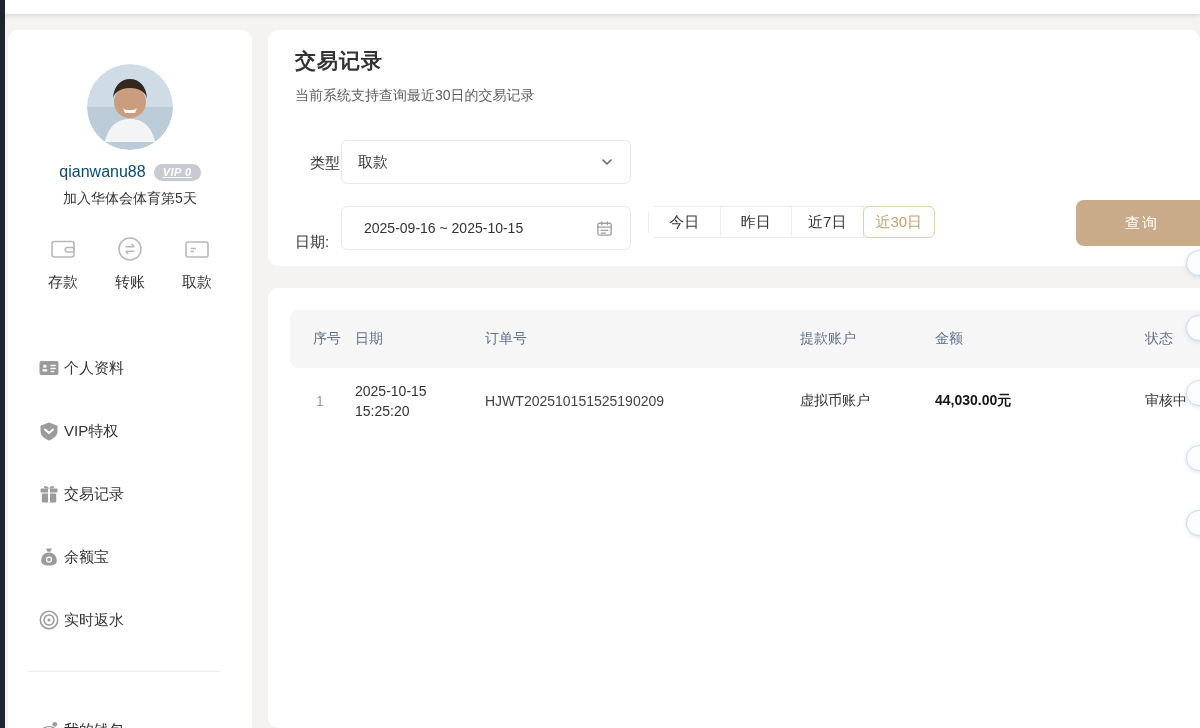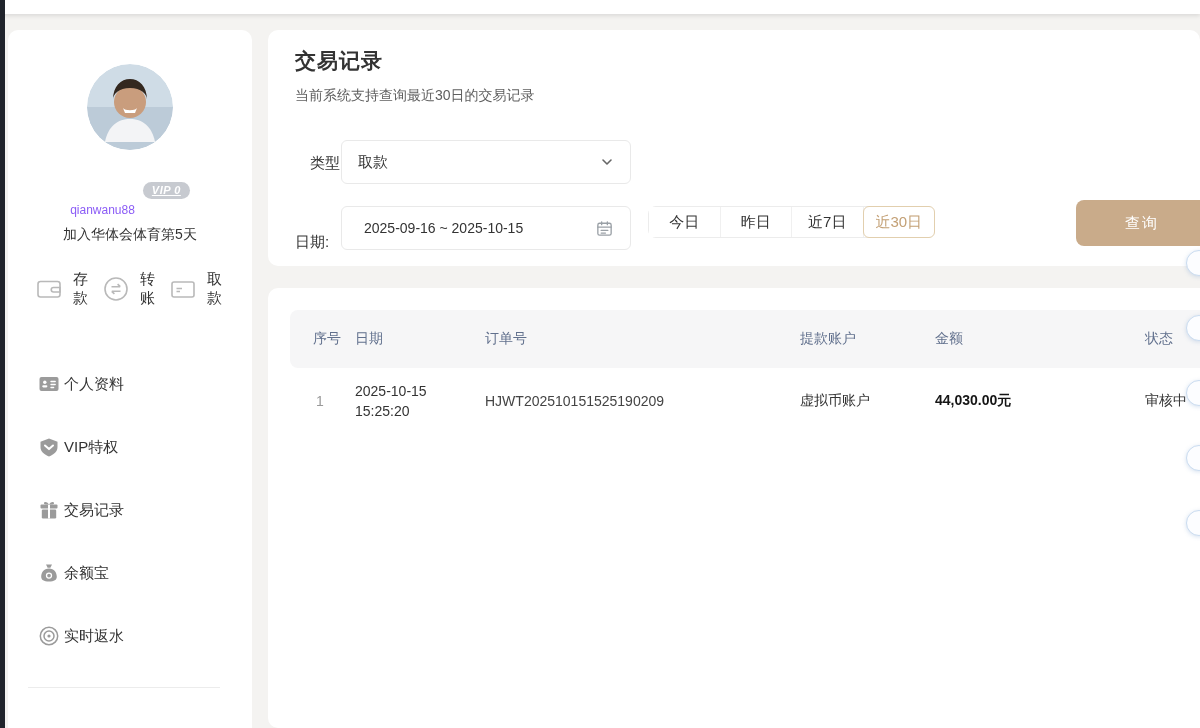--- a/index.html
+++ b/index.html
@@ -11,25 +11,25 @@
     color:#333;
   }
   .top-bar { position:absolute; top:0; left:0; width:1200px; height:14px; background:#ffffff; box-shadow:0 2px 4px rgba(0,0,0,.10); z-index:6; }
   .left-bar { position:absolute; top:0; left:0; width:5px; height:728px; background:#20242c; z-index:10; }
 
   
   .sidebar { position:absolute; left:8px; top:30px; width:244px; height:698px; background:#fff; border-radius:10px 10px 0 0; }
   .avatar-wrap { display:flex; justify-content:center; margin-top:34px; }
   .avatar { width:86px; height:86px; border-radius:50%; overflow:hidden; display:block; }
   .user-row { display:flex; justify-content:center; align-items:center; gap:8px; margin-top:13px; }
-  .username { font-size:12px; color:#8b5cf6;margin-top:40px; }
+  .username { font-size:16px; color:#0c4a6e; }
   .vip-badge { background:#c7cad0; color:#fff; font-style:italic; font-weight:bold; font-size:11px; letter-spacing:.5px; padding:2px 9px 3px; border-radius:9px;text-decoration:underline; }
   .join-text { text-align:center; font-size:14px; color:#333; margin-top:9px; }
   .quick-actions { display:flex; justify-content:space-between; padding:0 26px; margin-top:26px; }
-  .qa-item { display:flex; flex-direction:row; align-items:center; gap:9px; width:58px; cursor:pointer; }
+  .qa-item { display:flex; flex-direction:column; align-items:center; gap:9px; width:58px; cursor:pointer; }
   .qa-label { font-size:15px; color:#333; }
   .menu { margin-top:64px; padding-left:30px; padding-right:20px; }
   .menu-item { display:flex; align-items:center; gap:4px; height:24px; margin-bottom:39px; cursor:pointer; }
   .menu-label { font-size:15px; color:#333; }
   .divider { height:1px; background:#ececec; margin:18px 12px 0 -10px; }
   .menu-bottom { margin-top:46px; }
 
   
   .filter-card { position:absolute; left:268px; top:30px; width:932px; height:236px; background:#fff; border-radius:10px; }
   .page-title { position:absolute; left:27px; top:17px; font-size:21px; font-weight:bold; color:#333; letter-spacing:1px; }

